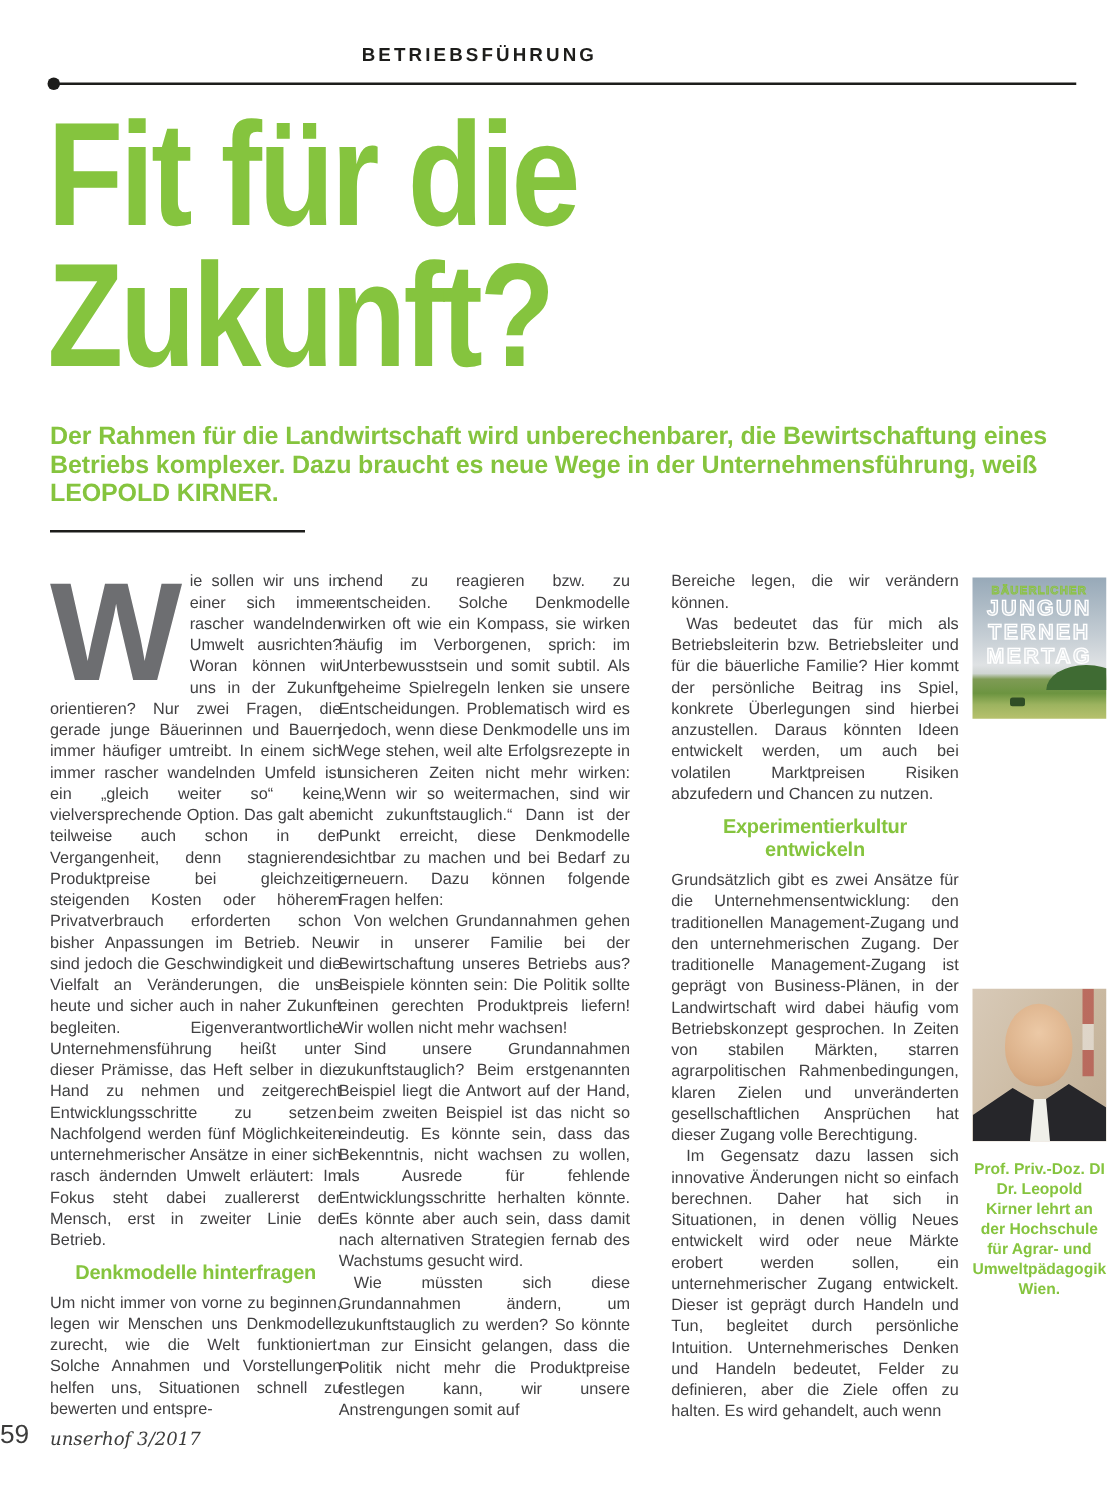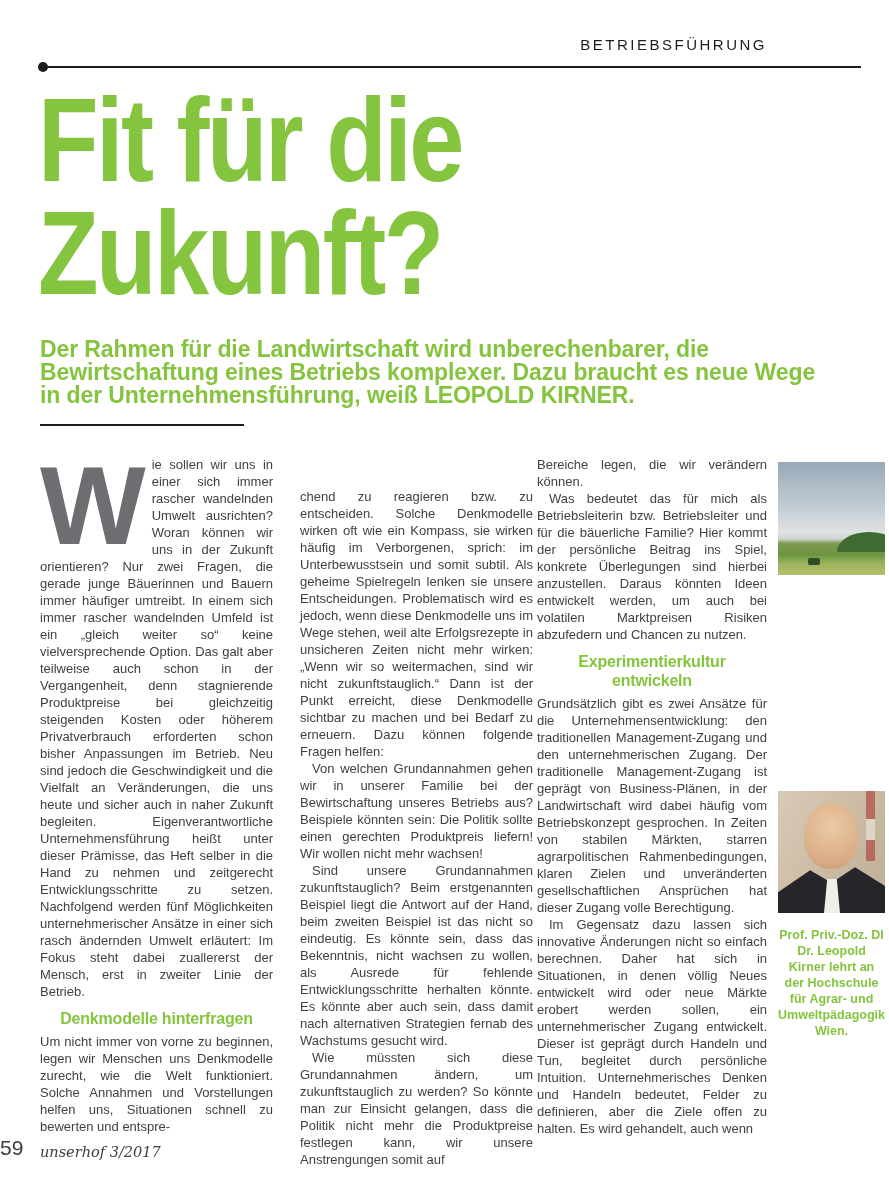--- a/index.html
+++ b/index.html
@@ -1,38 +1,38 @@
 <!DOCTYPE html>
 <html lang="de"><head>
 <meta charset="utf-8">
 <style>
   html,body{margin:0;padding:0;background:#e9e9e9;}
   #page{position:relative;width:889px;height:1200px;background:#ffffff;margin:0 auto;
         font-family:"Liberation Sans",sans-serif;overflow:hidden;}
 
   
-  .section-label{position:absolute;top:36px;left:0;width:767px;text-align:right;
-                 font-size:15px;letter-spacing:2.5px;color:#1d1d1b;}
+  .section-label{position:absolute;top:36px;left:0;width:767px;text-align:center;
+                 font-size:15px;letter-spacing:2.5px;color:#1d1d1b;font-weight:bold;}
   .header-rule{position:absolute;top:66px;left:44px;width:817px;height:2px;background:#1d1d1b;}
   .header-dot{position:absolute;top:62px;left:38px;width:10px;height:10px;border-radius:50%;background:#1d1d1b;}
 
   
   .title{position:absolute;top:84px;left:38px;width:580px;
          color:var(--green);font-weight:bold;font-size:118px;line-height:113px;
          letter-spacing:-3px;transform:scaleX(.84);transform-origin:top left;}
   .lead{position:absolute;top:338px;left:40px;width:800px;
-        color:var(--green);font-weight:bold;font-size:23px;line-height:23px;letter-spacing:-.1px;}
+        color:var(--green);font-weight:bold;font-size:20px;line-height:23px;letter-spacing:-.1px;}
 
   .mini-rule{position:absolute;top:424px;left:40px;width:204px;height:2px;background:#1d1d1b;}
 
   
   .col{position:absolute;top:456px;width:233px;color:#414042;font-size:13px;line-height:17px;
        text-align:justify;hyphens:auto;-webkit-hyphens:auto;}
   #col1{left:40px;}
-  #col2{left:300px;margin-top:32px;}
+  #col2{left:271px;}
   #col3{left:537px;width:230px;}
   .col p{margin:0;}
   .col p.indent{text-indent:12px;}
   .green-sub{color:var(--green);font-weight:bold;font-size:16px;line-height:19px;
              text-align:center;margin:9px 0 5px;letter-spacing:-.2px;}
   .dropcap{float:left;color:#6d6e71;font-weight:bold;font-size:112px;line-height:88px;
            margin:6px 8px 0 0;letter-spacing:-2px;}
 
   
   .sidebar{position:absolute;left:778px;top:462px;width:107px;}
@@ -104,20 +104,26 @@
     <p class="indent">Was bedeutet das für mich als Betriebsleiterin bzw. Betriebsleiter und für die bäuerliche Familie? Hier kommt der persönliche Beitrag ins Spiel, konkrete Überlegungen sind hierbei anzustellen. Daraus könnten Ideen entwickelt werden, um auch bei volatilen Marktpreisen Risiken abzufedern und Chancen zu nutzen.</p>
     <div class="green-sub">Experimentierkultur entwickeln</div>
     <p>Grundsätzlich gibt es zwei Ansätze für die Unternehmensentwicklung: den traditionellen Management-Zugang und den unternehmerischen Zugang. Der traditionelle Management-Zugang ist geprägt von Business-Plänen, in der Landwirtschaft wird dabei häufig vom Betriebskonzept gesprochen. In Zeiten von stabilen Märkten, starren agrarpolitischen Rahmenbedingungen, klaren Zielen und unveränderten gesellschaftlichen Ansprüchen hat dieser Zugang volle Berechtigung.</p>
     <p class="indent">Im Gegensatz dazu lassen sich innovative Änderungen nicht so einfach berechnen. Daher hat sich in Situationen, in denen völlig Neues entwickelt wird oder neue Märkte erobert werden sollen, ein unternehmerischer Zugang entwickelt. Dieser ist geprägt durch Handeln und Tun, begleitet durch persönliche Intuition. Unternehmerisches Denken und Handeln bedeutet, Felder zu definieren, aber die Ziele offen zu halten. Es wird gehandelt, auch wenn</p>
   </div>
 
   <div class="sidebar">
     <div class="poster">
       <div class="hill"></div>
       <div class="tractor"></div>
+      <div class="poster-text">
+        <div class="small-line">BÄUERLICHER</div>
+        <div class="big-line">JUNGUN</div>
+        <div class="big-line">TERNEH</div>
+        <div class="big-line">MERTAG</div>
+      </div>
     </div>
 
     <div class="portrait">
       <div class="flag"></div>
       <div class="head"></div>
       <div class="suit"></div>
       <div class="shirt"></div>
     </div>
     <div class="green-caption">Prof. Priv.-Doz. DI Dr. Leopold Kirner lehrt an der Hochschule für Agrar- und Umweltpädagogik Wien.</div>
   </div>

